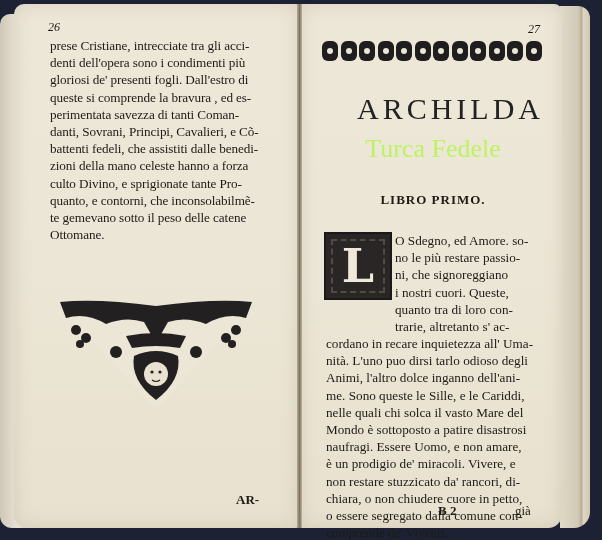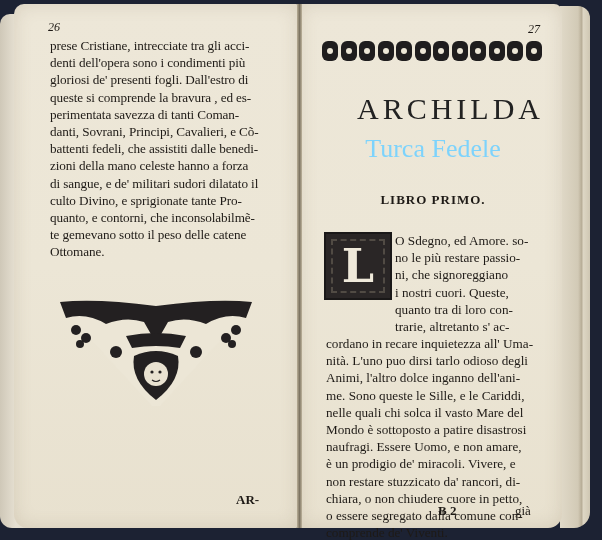--- a/index.html
+++ b/index.html
@@ -47,21 +47,21 @@
     display:flex; justify-content:space-between; align-items:center;
   }
   .band .b { width:16px; height:20px; background:#1f1d1e; border-radius:6px 6px 6px 6px; position:relative; }
   .band .b::after { content:""; position:absolute; left:5px; top:7px; width:6px; height:6px; background:#ece6d6; border-radius:50%; }
   .title-main {
     position:absolute; left:322px; top:92px; width:222px; text-align:right;
     font-size:30px; letter-spacing:4px; font-weight:normal; color:#222;
   }
   .title-sub {
     position:absolute; left:322px; top:134px; width:222px; text-align:center;
-    font-size:26px; color:#7dd3fc;
+    font-size:26px; color:#bef264;
   }
   .book-label {
     position:absolute; left:322px; top:192px; width:222px; text-align:center;
     font-size:13px; letter-spacing:1px; font-weight:bold;
   }
   .initial {
     position:absolute; left:324px; top:232px; width:64px; height:64px;
     background:#2a2626;
     border:2px solid #1a1818;
     display:flex; align-items:center; justify-content:center;
@@ -88,21 +88,20 @@
   <div class="page-num left-num">26</div>
   <div class="text-block left-text">
     <span class="line">prese Cristiane, intrecciate tra gli acci-</span>
     <span class="line">denti dell'opera sono i condimenti più</span>
     <span class="line">gloriosi de' presenti fogli. Dall'estro di</span>
     <span class="line">queste si comprende la bravura , ed es-</span>
     <span class="line">perimentata savezza di tanti Coman-</span>
     <span class="line">danti, Sovrani, Principi, Cavalieri, e Cõ-</span>
     <span class="line">battenti fedeli, che assistiti dalle benedi-</span>
     <span class="line">zioni della mano celeste hanno a forza</span>
-    <span class="line">di sangue, e de' militari sudori dilatato il</span>
     <span class="line">culto Divino, e sprigionate tante Pro-</span>
     <span class="line">quanto, e contorni, che inconsolabilmẽ-</span>
     <span class="line">te gemevano sotto il peso delle catene</span>
     <span class="line">Ottomane.</span>
   </div>
 
   <svg class="ornament" viewBox="0 0 200 112">
     <path d="M2 8 L198 8 L104 110 L96 110 Z" fill="#ece6d6"></path>
     <g fill="#232021">
       <path d="M4 6 Q40 2 100 10 Q160 2 196 6 L190 22 Q170 16 150 28 Q130 20 112 26 L104 40 L96 40 L88 26 Q70 20 50 28 Q30 16 10 22 Z"></path>

